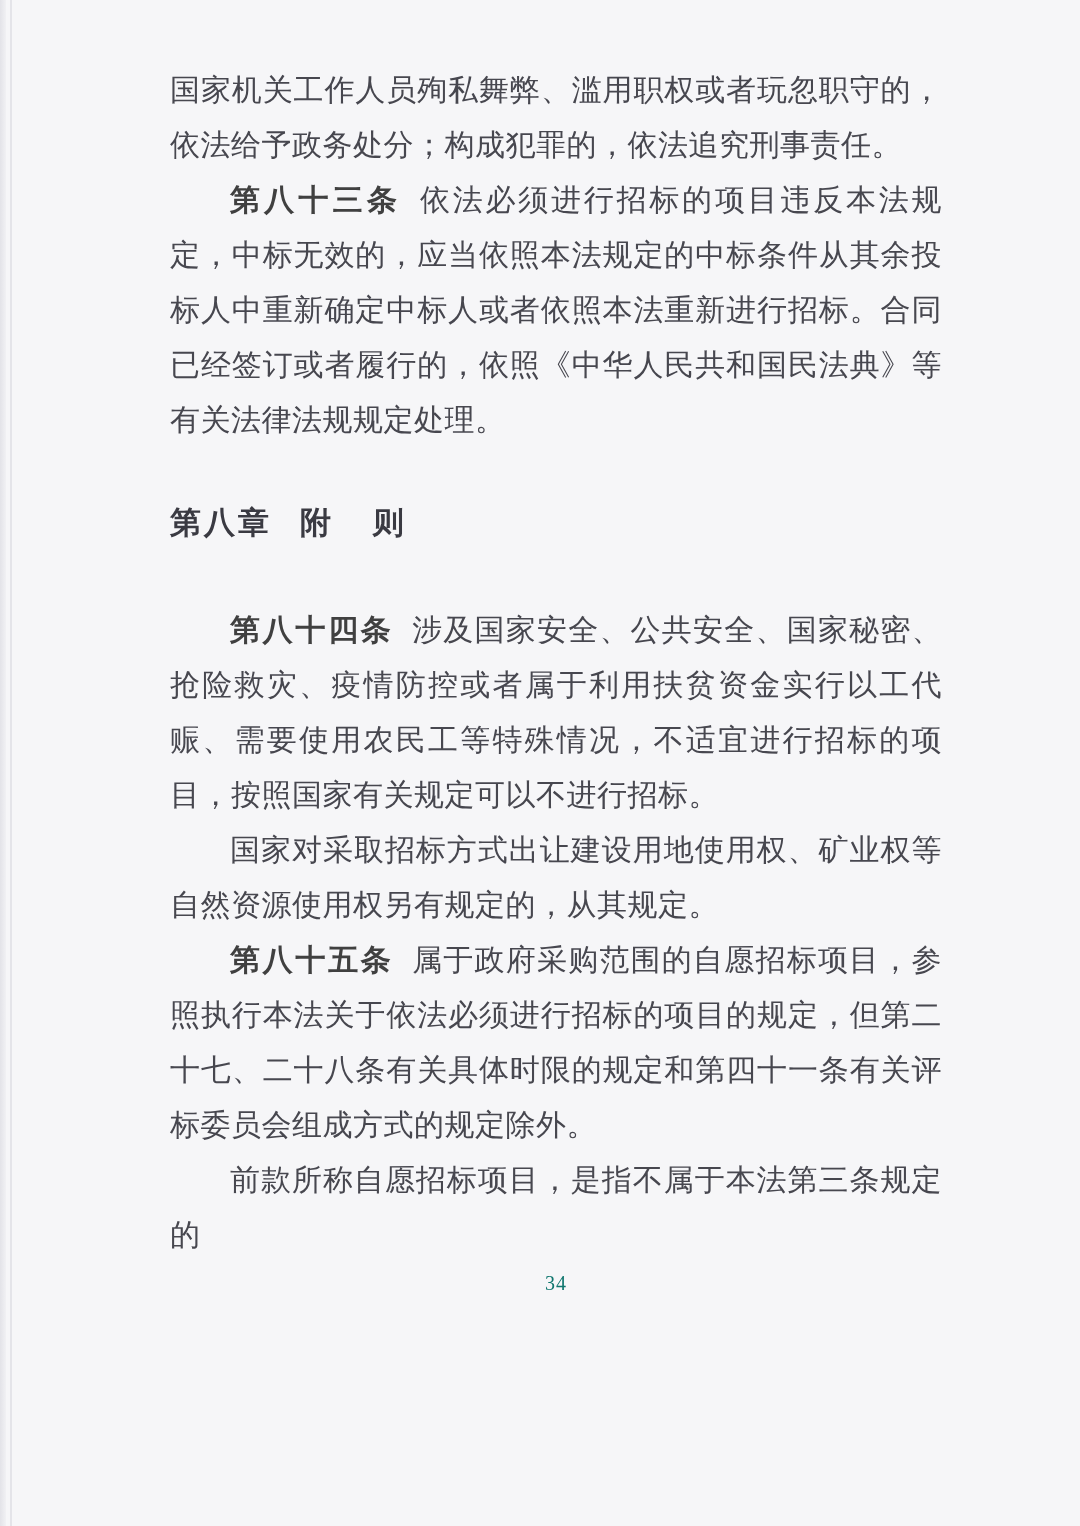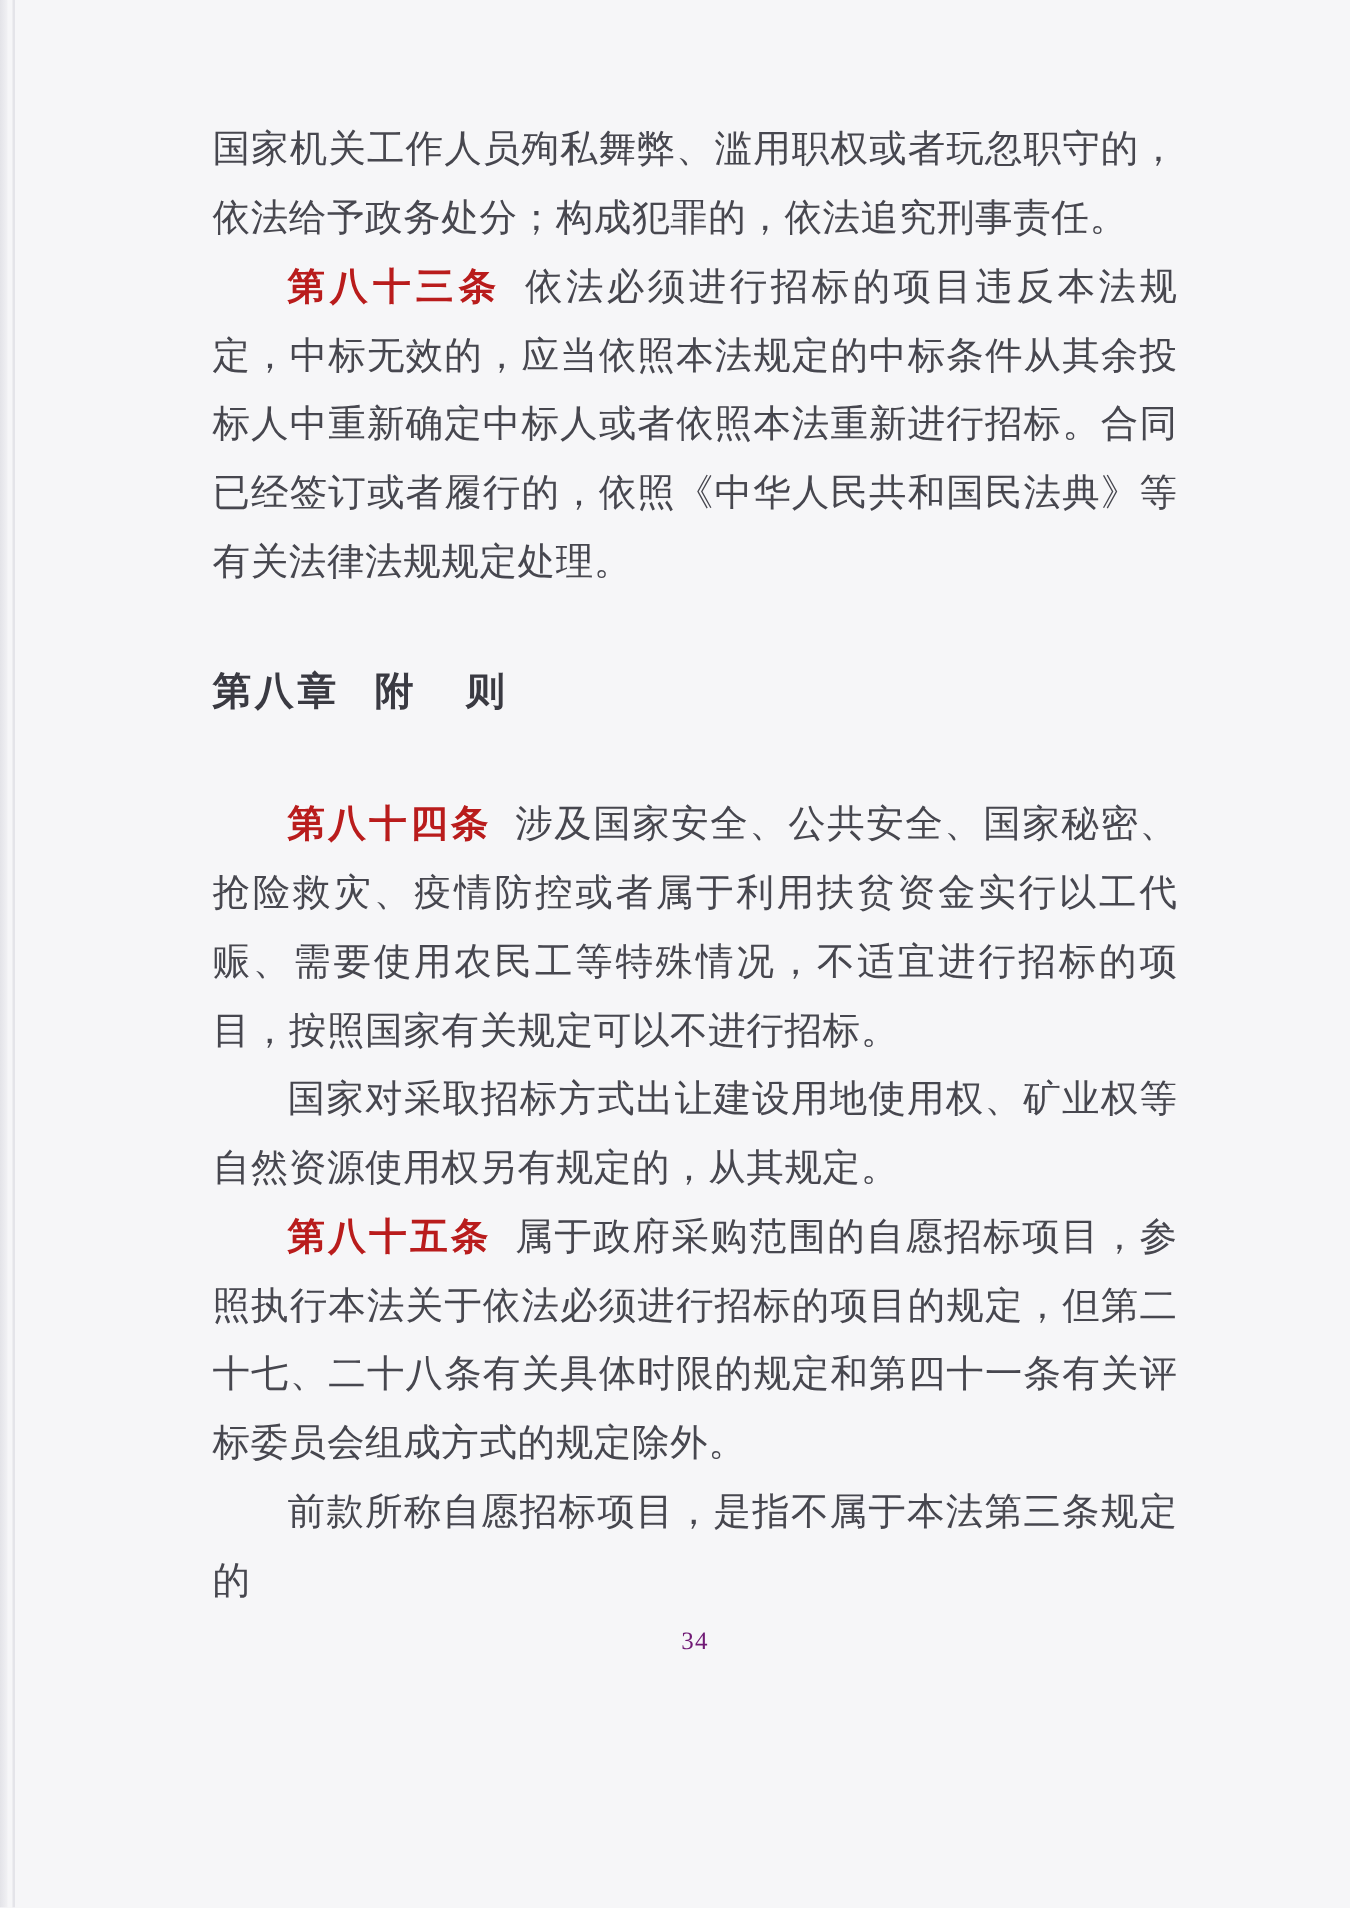--- a/index.html
+++ b/index.html
@@ -30,37 +30,37 @@
     bottom: 0;
     width: 2px;
     background: #dddde2;
     opacity: 0.7;
   }
   .page-body {
     position: absolute;
     left: 170px;
     top: 0;
     width: 772px;
-    padding-top: 92px;
+    padding-top: 62px;
     color: #47474f;
   }
   p.para {
     margin: 0;
     font-size: 30px;
     line-height: 55px;
     text-align: justify;
     text-justify: inter-character;
     letter-spacing: 0.5px;
   }
   p.para.indent {
     text-indent: 2em;
   }
   .article-no {
     font-weight: 700;
-    color: #b91c1c;
+    color: #404040;
     margin-right: 0.62em;
     letter-spacing: 2px;
   }
   .chapter-heading {
     margin: 48px 0 52px 0;
     font-size: 31px;
     line-height: 55px;
     font-weight: 700;
     color: #3a3a42;
     letter-spacing: 3px;
@@ -68,21 +68,21 @@
   .chapter-heading .chapter-no {
     margin-right: 0.9em;
   }
   .chapter-heading .chapter-title {
     letter-spacing: 0.55em;
   }
   .page-number {
     margin-top: 10px;
     text-align: center;
     font-size: 20px;
-    color: #701a75;
+    color: #0f766e;
     letter-spacing: 1px;
   }
 </style>
 </head>
 <body>
 
 <div class="scan-edge"></div>
 <div class="scan-line"></div>
 
 <div class="page-body">

